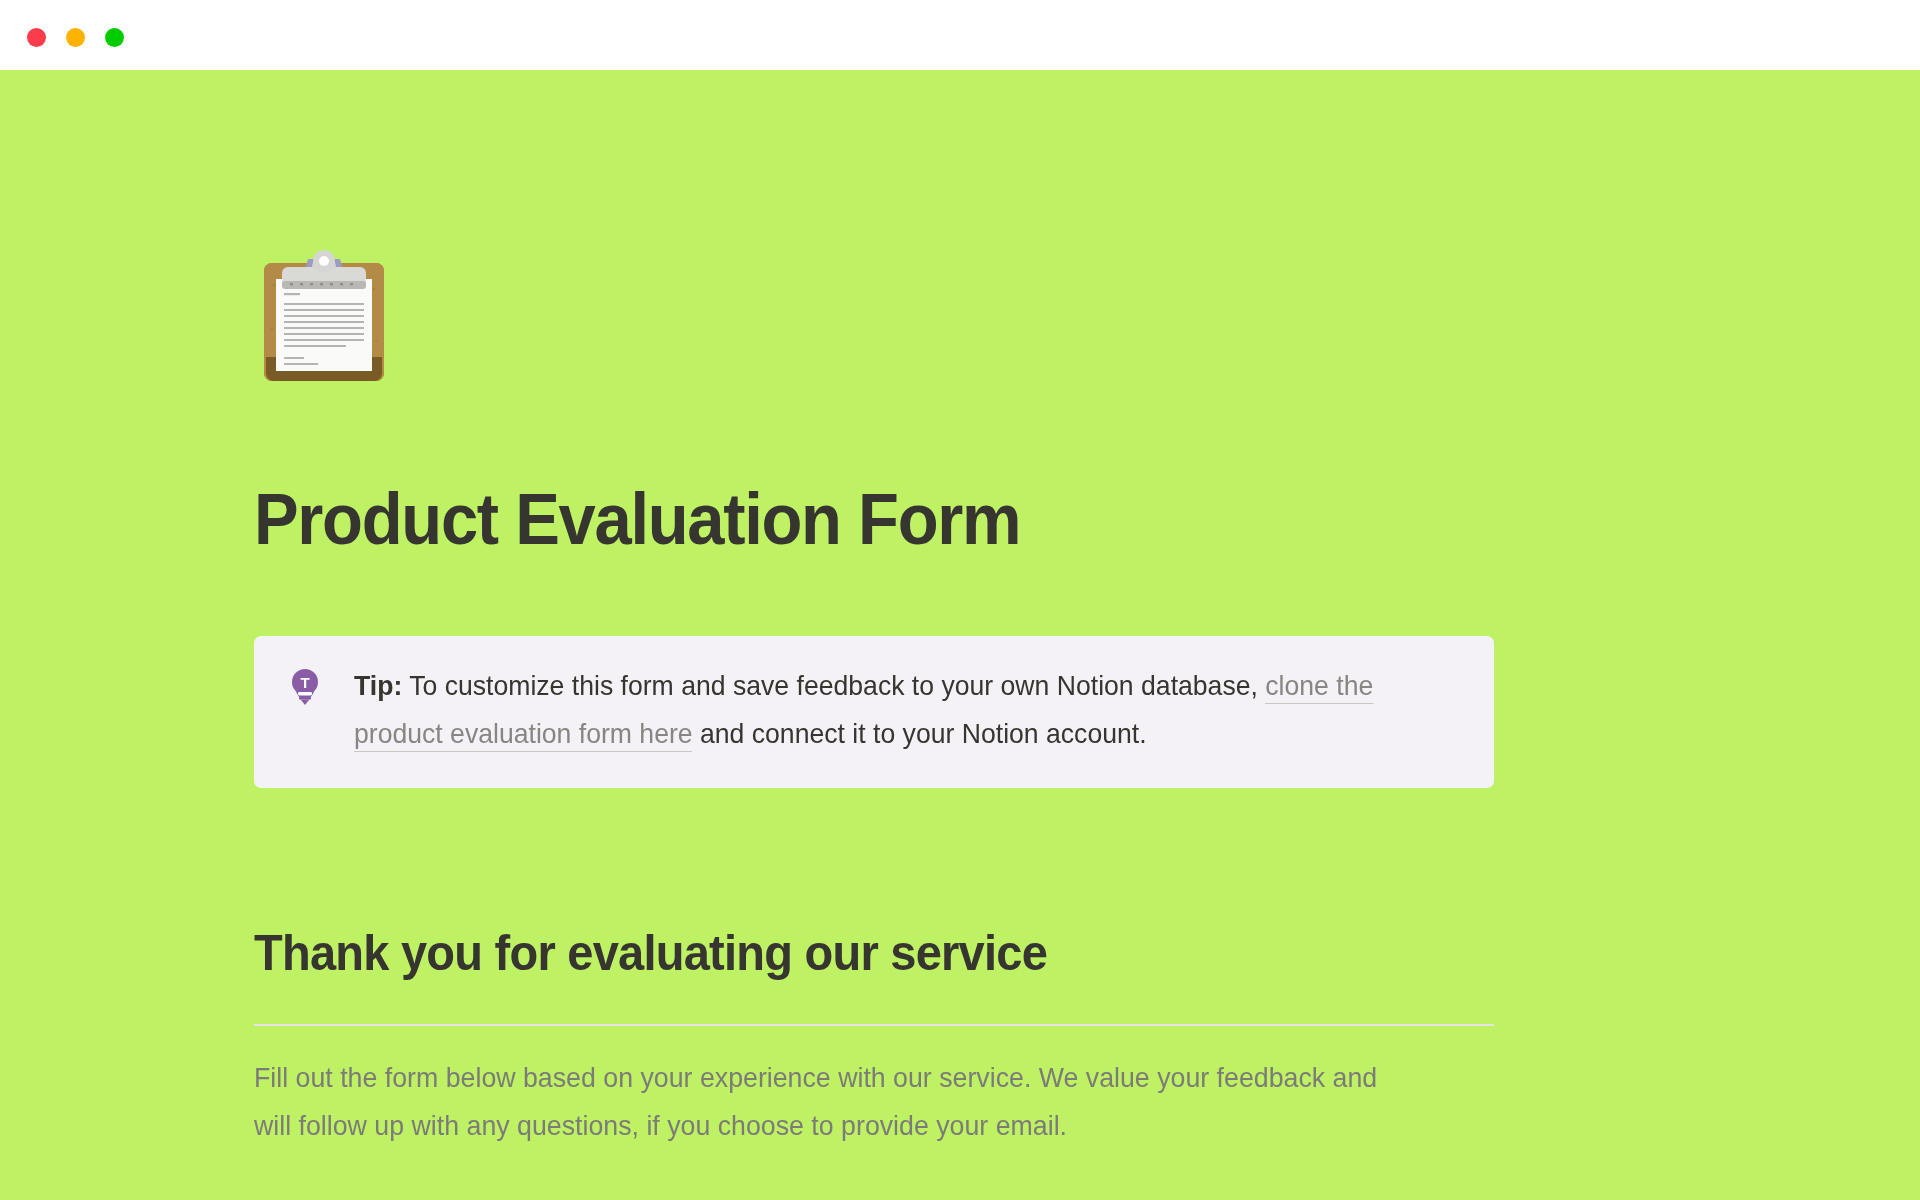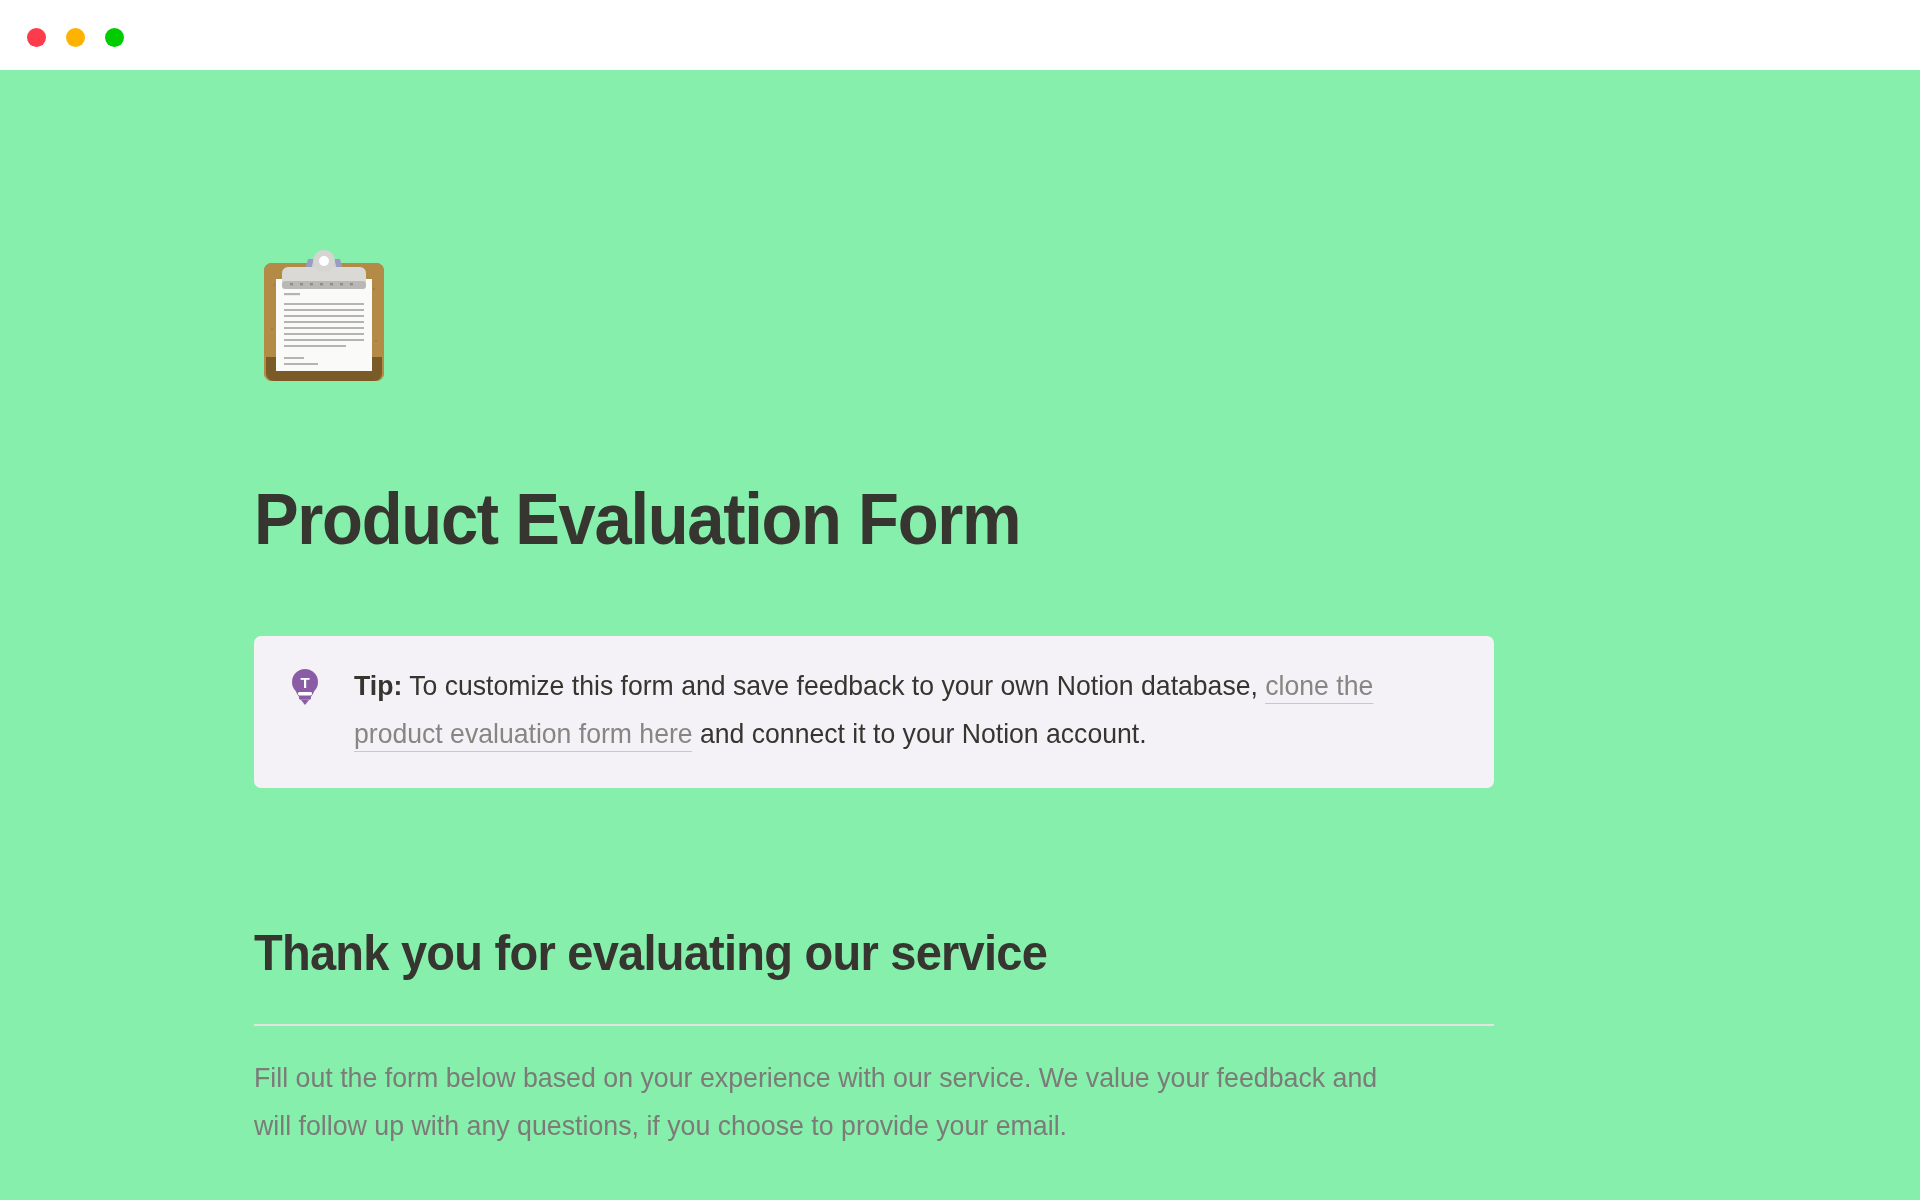--- a/index.html
+++ b/index.html
@@ -38,21 +38,21 @@
     display: block;
   }
 
   
   #page {
     position: absolute;
     top: 0;
     left: 0;
     width: 1920px;
     height: 1200px;
-    background: #86efac;
+    background: #bef264;
   }
   #content {
     position: absolute;
     left: 254px;
     top: 0;
     width: 1240px;
   }
 
   
   #page-icon {

